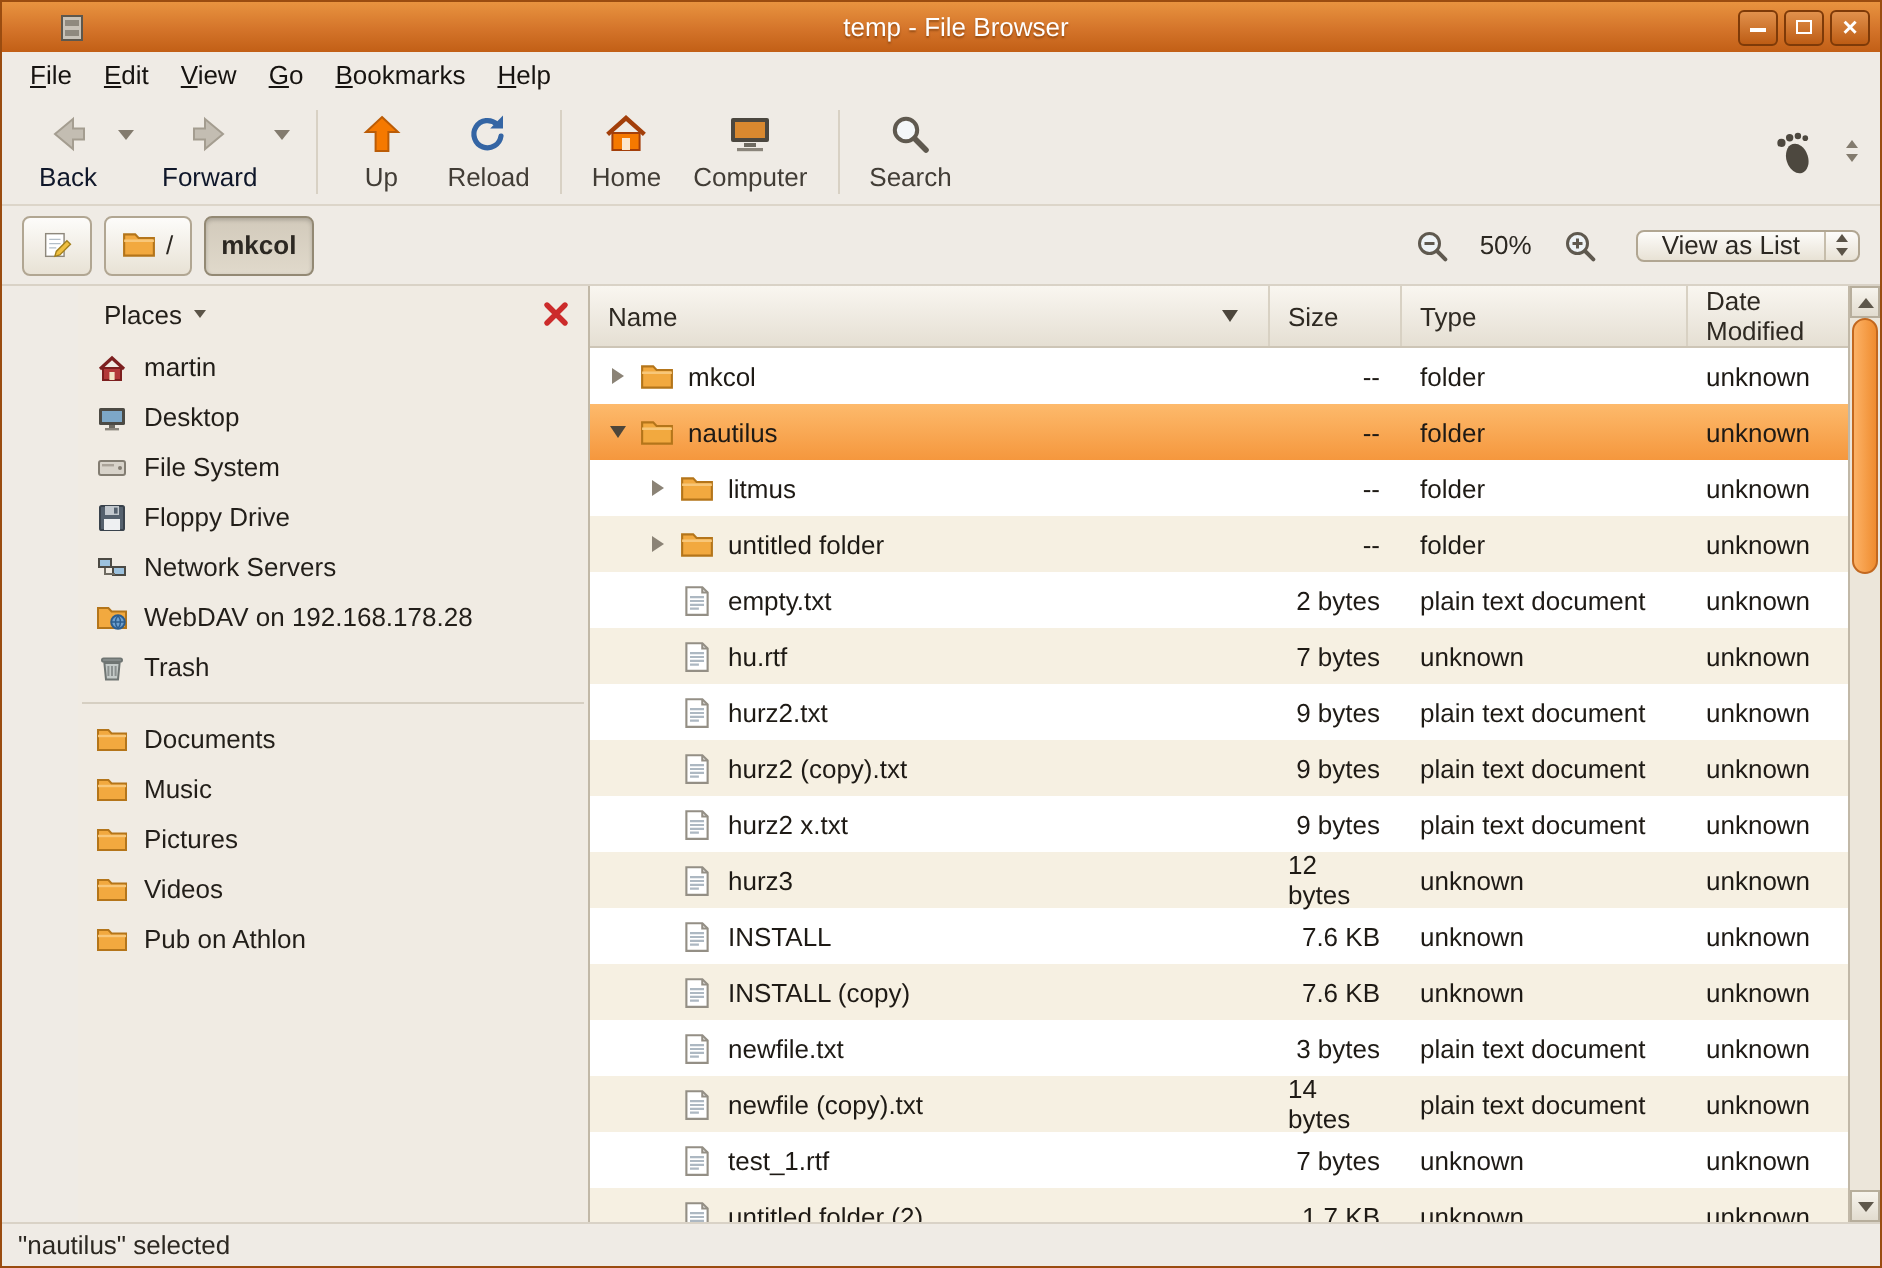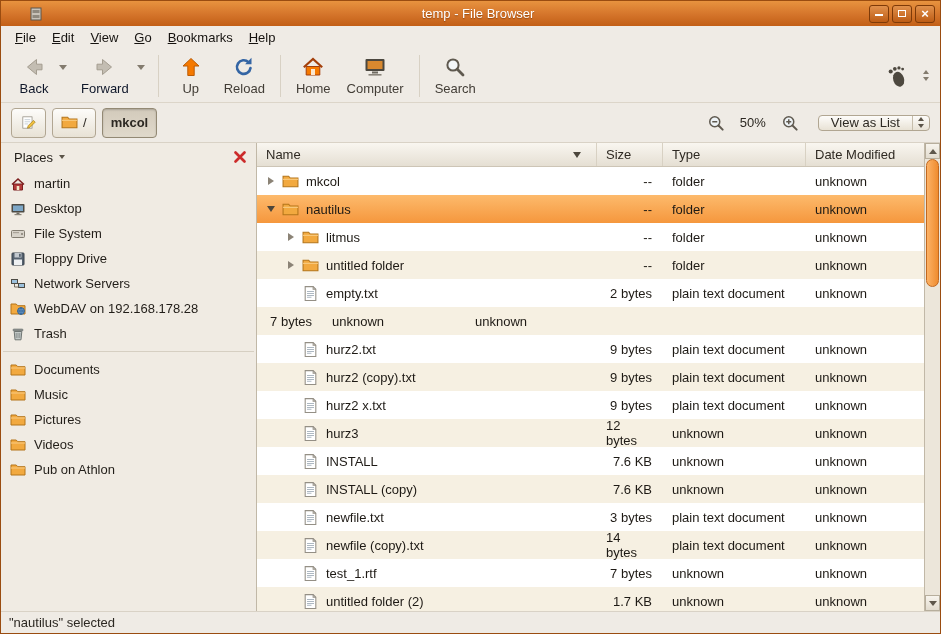--- a/index.html
+++ b/index.html
@@ -63,21 +63,21 @@
   .zoom-level { padding:0 6px; color:#2c2822; }
   .combo { height:16px; border:1px solid #b1a692; border-radius:4px;
            background:linear-gradient(#fdfcfa,#e8e2d5); display:flex; align-items:center; margin-left:10px; }
   .combo-label { padding:0 12px; color:#2c2822; }
   .combo-spin { width:17px; align-self:stretch; border-left:1px solid #c6bdab; display:flex;
                 flex-direction:column; align-items:center; justify-content:center; gap:3px; }
   .tri-xs-up { width:0;height:0;border-left:3.5px solid transparent;border-right:3.5px solid transparent;border-bottom:4px solid #5b5448; }
   .tri-xs-down { width:0;height:0;border-left:3.5px solid transparent;border-right:3.5px solid transparent;border-top:4px solid #5b5448; }
 
   
-  .content { flex:1; display:flex; min-height:0; }
+  .content { flex:1; display:flex; min-height:0;margin-left:38px; }
 
   .sidebar { flex:0 0 256px; background:#f0ebe3; border-right:1px solid #c1b8a7;
              display:flex; flex-direction:column; overflow:hidden; }
   .places-header { flex:0 0 28px; display:flex; align-items:center; padding:0 7px; }
   .places-btn { display:flex; align-items:center; gap:6px; padding:3px 6px; color:#221e19; }
   .places-close { margin-left:auto; width:18px; height:18px; display:inline-flex; }
   .places-close svg { width:100%; height:100%; }
   .sb-item { height:25px; display:flex; align-items:center; gap:8px; padding:0 4px 0 9px; color:#221e19; }
   .sb-sep { height:1px; background:#d6cfc2; margin:5px 2px; }
   .icon { width:16px; height:16px; display:inline-flex; flex:0 0 auto; }
@@ -538,20 +538,34 @@
                     </g>
                   </svg>
                 </span>
                 <span>empty.txt</span>
               </div>
               <div class="cell c-size">2 bytes</div>
               <div class="cell c-type">plain text document</div>
               <div class="cell c-mod">unknown</div>
             </div>
             <div class="row odd">
+              <div class="cell c-name">
+                <span style="width: 20px; flex: 0 0 20px;"></span>
+                <span class="expander"></span>
+                <span class="icon row-icon">
+                  <svg viewBox="0 0 16 16">
+                    <path d="M3 1.5h7.5L13 4v10.5H3z" fill="#ffffff" stroke="#948f85"></path>
+                    <path d="M10.5 1.5V4H13" fill="none" stroke="#948f85"></path>
+                    <g stroke="#adb8c2">
+                      <path d="M4.7 6.2h6.6M4.7 8h6.6M4.7 9.8h6.6M4.7 11.6h4.2"></path>
+                    </g>
+                  </svg>
+                </span>
+                <span>hu.rtf</span>
+              </div>
               <div class="cell c-size">7 bytes</div>
               <div class="cell c-type">unknown</div>
               <div class="cell c-mod">unknown</div>
             </div>
             <div class="row even">
               <div class="cell c-name">
                 <span style="width: 20px; flex: 0 0 20px;"></span>
                 <span class="expander"></span>
                 <span class="icon row-icon">
                   <svg viewBox="0 0 16 16">

